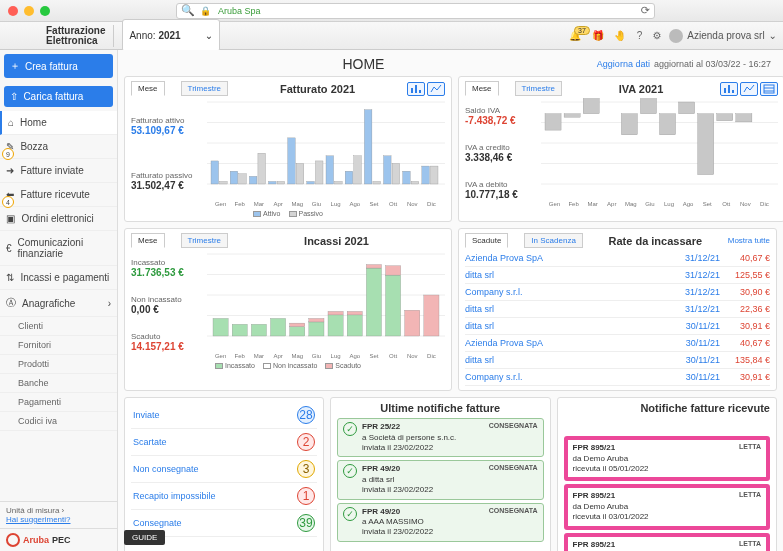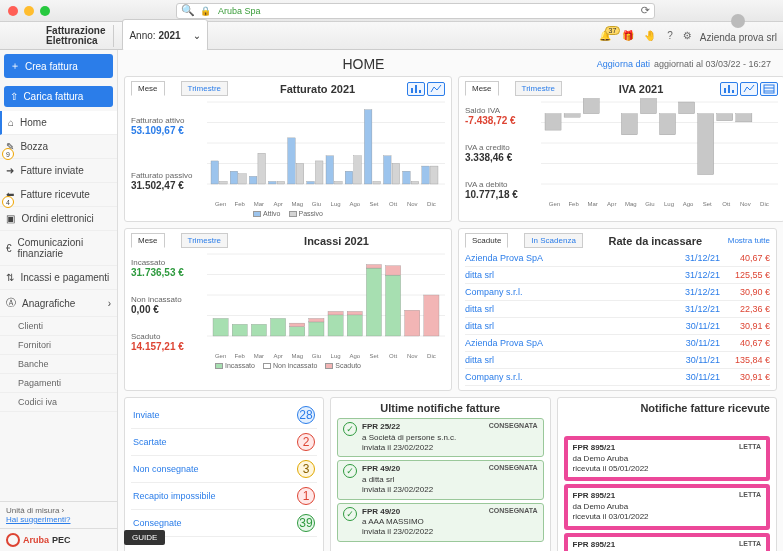--- a/index.html
+++ b/index.html
@@ -14,26 +14,26 @@
 .searchbar { flex: 1; margin: 0 120px; height: 16px; background: #fff; border: 1px solid #ccc; border-radius: 3px; display: flex; align-items: center; padding: 0 4px; gap: 6px; }
 .searchbar .mag { color: #888; font-size: 11px; }
 .searchbar .lock { color: #3a9c3a; font-size: 9px; }
 .searchbar .txt { color: #3a9c3a; font-size: 9px; flex: 1; }
 .searchbar .refresh { color: #666; font-size: 11px; }
 
 
 .toolbar { height: 28px; background: linear-gradient(#f8f8f8,#ececec); border-bottom: 1px solid #ccc; display: flex; align-items: center; padding: 0 6px; gap: 8px; }
 .brand { font-size: 10px; line-height: 1; color: #333; font-weight: bold; padding-left: 40px; }
 .vd { width: 1px; height: 22px; background: #ccc; }
-.yearsel { font-size: 10px; color: #333; display: flex; align-items: center; gap: 12px; border: 1px solid #ccc; padding: 10px 6px; border-radius: 3px; background: #fff; }
+.yearsel { font-size: 10px; color: #333; display: flex; align-items: center; gap: 24px; border: 1px solid #ccc; padding: 10px 6px; border-radius: 3px; background: #fff; }
 .toolbar .spacer { flex: 1; }
 .tool-icons { display: flex; align-items: center; gap: 10px; color: #666; }
 .tool-icons .bell { position: relative; }
 .tool-icons .badge { position: absolute; top: -4px; right: -8px; background: #ffd966; border: 1px solid #c9a227; border-radius: 8px; font-size: 7px; padding: 0 3px; color: #333; }
-.user { display: flex; align-items: center; gap: 4px; color: #555; font-size: 10px; flex-direction: column; }
+.user { display: flex; align-items: center; gap: 4px; color: #555; font-size: 10px; }
 .user .av { width: 14px; height: 14px; border-radius: 50%; background: #bbb; }
 
 
 .main { flex: 1; display: flex; overflow: hidden; }
 
 
 .sidebar { width: 118px; background: #f7f7f7; border-right: 1px solid #ddd; display: flex; flex-direction: column; font-size: 10px; }
 .sb-btn { background: #2b7de9; color: #fff; margin: 4px; padding: 5px 6px; border-radius: 3px; display: flex; align-items: center; gap: 5px; cursor: pointer; }
 .sb-item { padding: 6px 6px; display: flex; align-items: center; gap: 6px; color: #444; border-bottom: 1px solid #eee; cursor: pointer; position: relative; }
 .sb-item.active { background: #fff; border-left: 2px solid #2b7de9; }
@@ -186,20 +186,21 @@
         <span>⇅</span>
         <span>Incassi e pagamenti</span>
       </div>
       <div class="sb-item">
         <span>Ⓐ</span>
         <span>Anagrafiche</span>
         <span style="margin-left:auto">›</span>
       </div>
       <div class="sb-sub">Clienti</div>
       <div class="sb-sub">Fornitori</div>
+      <div class="sb-sub">Prodotti</div>
       <div class="sb-sub">Banche</div>
       <div class="sb-sub">Pagamenti</div>
       <div class="sb-sub">Codici iva</div>
       <div class="sb-foot">
         <span>Unità di misura</span> <span>›</span><br>
         <a>Hai suggerimenti?</a>
       </div>
       <div class="sb-logo">
         <span class="mark"></span>
         <span class="txt1">Aruba</span>

